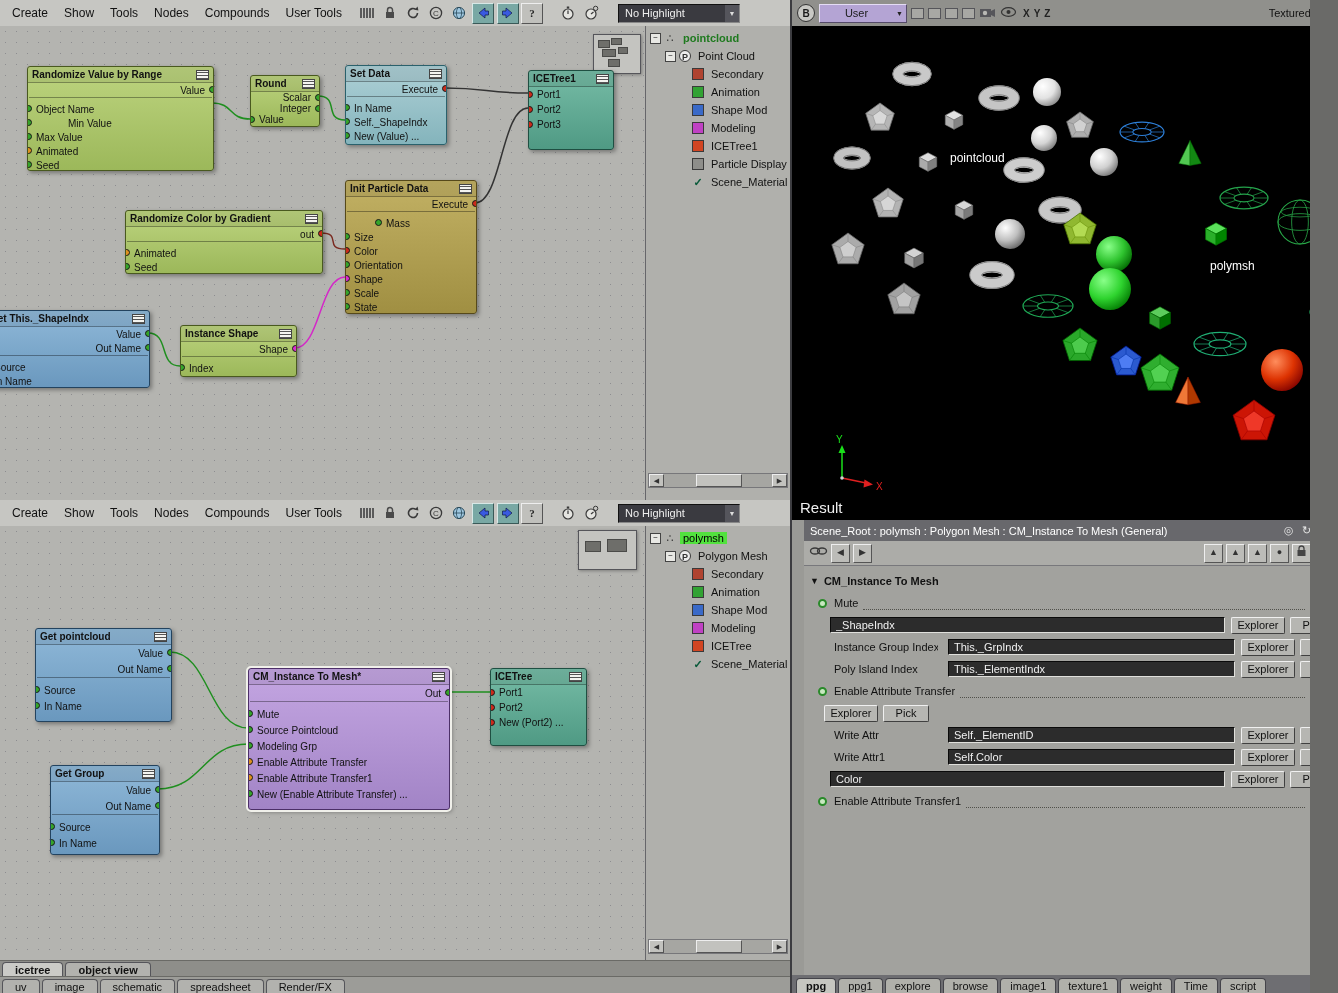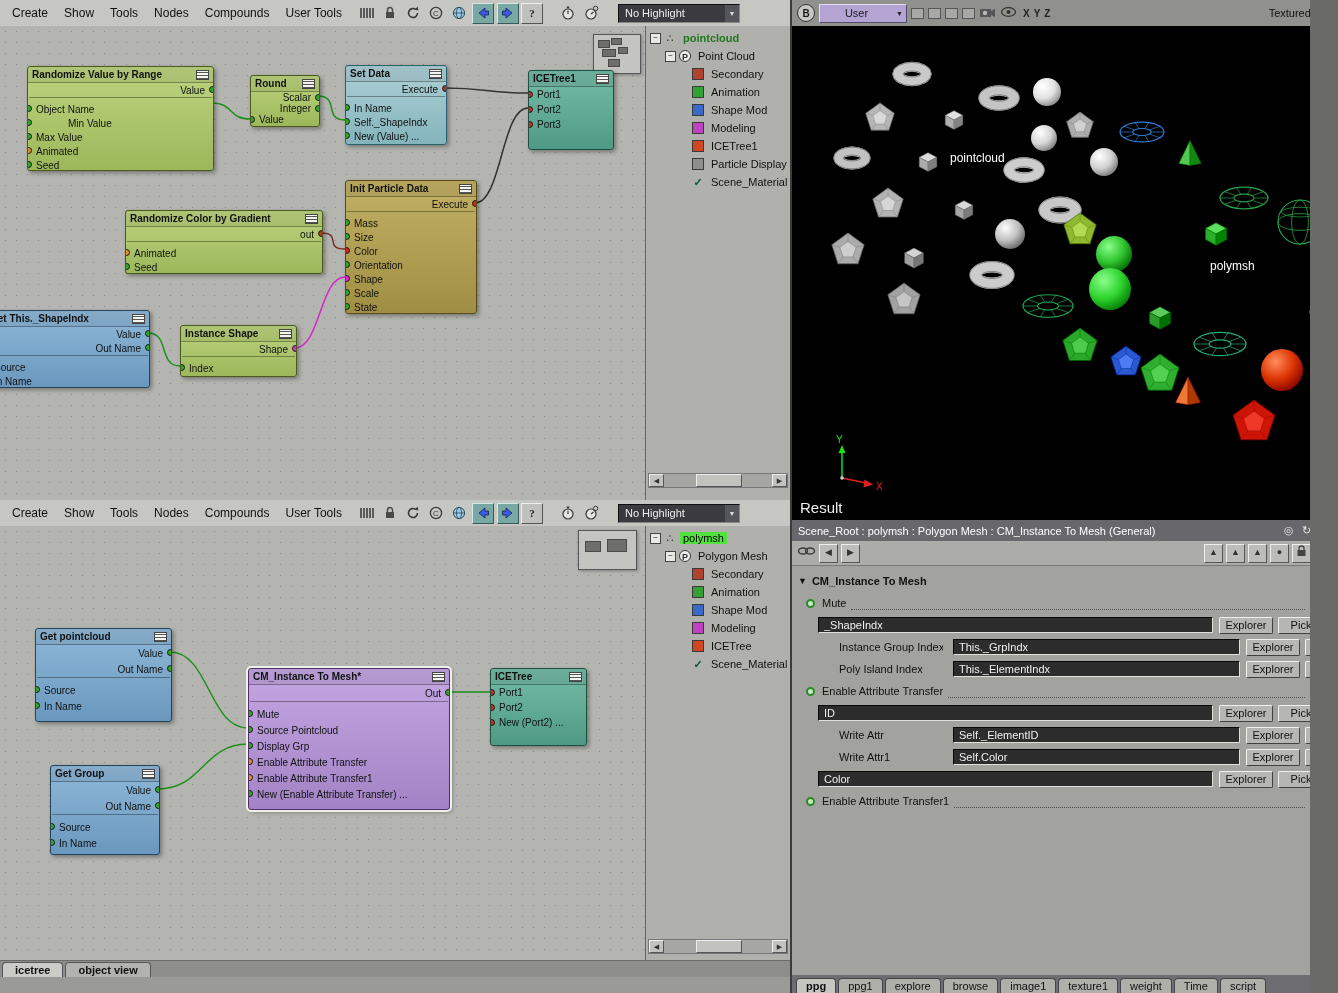--- a/index.html
+++ b/index.html
@@ -88,35 +88,35 @@
   .vp-viewmenu span{flex:1;text-align:center;}
   .vp-viewmenu .arr{flex:none;width:13px;font-size:7px;text-align:center;color:#222;}
   .vp-box{width:11px;height:9px;border:1px solid #55555a;background:#a8a8a4;}
   .vp-axis{font-size:10px;font-weight:bold;color:#222;padding:0 2px;}
   .vp-spacer{flex:1;}
   .vp-dispmode{font-size:11px;color:#111;padding-right:2px;white-space:nowrap;}
   #vp-canvas{position:absolute;top:26px;left:0;right:0;bottom:0;overflow:hidden;}
   #vp-result{position:absolute;left:8px;bottom:4px;color:#f0f0f0;font-size:15px;}
 
   
-  #ppg{position:absolute;top:520px;left:0;right:0;height:455px;background:#a2a29e;}
+  #ppg{position:absolute;top:520px;left:12px;right:0;height:455px;background:#a2a29e;}
   .ppg-title{height:21px;background:#68686c;color:#fff;font-size:11px;display:flex;align-items:center;padding:0 6px;white-space:nowrap;overflow:hidden;}
   .ppg-title .sp{flex:1;}
   .ppg-ticon{width:15px;height:15px;margin-left:3px;color:#e8e8e8;font-size:11px;line-height:15px;text-align:center;flex:none;}
   .ppg-toolbar{height:24px;background:#acaca8;border-bottom:1px solid #78787c;display:flex;align-items:center;padding:0 5px;gap:3px;}
   .ppg-tbtn{width:17px;height:17px;background:#bcbcb8;border:1px solid;border-color:#eee #555 #555 #eee;font-size:9px;line-height:15px;text-align:center;color:#333;}
   .ppg-spacer{flex:1;}
   .ppg-section{display:flex;align-items:center;padding:8px 8px 4px 6px;font-size:11px;font-weight:bold;color:#111;}
   .ppg-section .tri{font-size:9px;margin-right:5px;}
   .ppg-section .sp{flex:1;}
   .ppg-section .q{font-weight:normal;width:14px;text-align:center;background:#b4b4b0;border:1px solid;border-color:#eee #555 #555 #eee;}
   .p-row{display:flex;align-items:center;height:22px;padding:0 6px 0 14px;font-size:11px;color:#111;}
   .p-anim{width:9px;height:9px;border:2px solid #2a8a2a;border-radius:50%;margin-right:7px;flex:none;box-sizing:border-box;background:#c8e8c0;}
   .p-label{white-space:nowrap;}
-  .p-label.ind{margin-left:33px;width:104px;flex:none;overflow:hidden;}
+  .p-label.ind{margin-left:16px;width:104px;flex:none;overflow:hidden;}
   .p-dots{flex:1;border-bottom:1px dotted #50504a;height:55%;margin:0 5px;}
   .p-check{width:13px;height:13px;background:#e2e2de;border:1px solid;border-color:#f4f4f0 #4a4a4a #4a4a4a #f4f4f0;font-size:11px;line-height:12px;text-align:center;margin:0 3px 0 4px;flex:none;color:#111;}
   .p-field{height:16px;background:#2c2c2c;color:#f0f0f0;border:1px solid;border-color:#0a0a0a #e0e0dc #e0e0dc #0a0a0a;font-size:11px;font-family:"Liberation Sans",sans-serif;padding:0 5px;flex:none;width:287px;box-sizing:border-box;}
   .p-field.wide{width:395px;margin-left:12px;}
   .p-btn{height:17px;background:#b6b6b2;border:1px solid;border-color:#f0f0f0 #404040 #404040 #f0f0f0;font-size:11px;font-family:"Liberation Sans",sans-serif;color:#111;margin-left:6px;width:54px;padding:0;flex:none;border-radius:2px;}
   .p-btn.pick{width:46px;margin-left:5px;}
 
   
   #right-tabs{position:absolute;left:0;right:0;top:975px;height:18px;background:#6e6e72;display:flex;align-items:flex-end;padding-left:4px;}
   .rtab{font-size:11px;color:#111;background:#b0b0aa;border:1px solid #44444a;border-bottom:none;border-radius:4px 4px 0 0;padding:1px 9px;margin-right:2px;white-space:nowrap;}
@@ -318,21 +318,21 @@
           <div class="node olive" style="left: 345px; top: 154px; width: 130px; height: 132px;">
             <div class="n-head">
               <span class="n-title">Init Particle Data</span>
               <span class="n-menu"></span>
             </div>
             <div class="n-row right" style="height: 14px;">
               <span class="dot red"></span>
               <span class="n-label">Execute</span>
             </div>
             <div class="n-sep"></div>
-            <div class="n-row left" style="height: 14px;">
+            <div class="n-row left" style="height: 14px; margin-left: 32px;">
               <span class="dot green"></span>
               <span class="n-label">Mass</span>
             </div>
             <div class="n-row left" style="height: 14px;">
               <span class="dot green"></span>
               <span class="n-label">Size</span>
             </div>
             <div class="n-row left" style="height: 14px;">
               <span class="dot red"></span>
               <span class="n-label">Color</span>
@@ -618,21 +618,21 @@
             <div class="n-row left" style="height: 16px;">
               <span class="dot green"></span>
               <span class="n-label">Mute</span>
             </div>
             <div class="n-row left" style="height: 16px;">
               <span class="dot green"></span>
               <span class="n-label">Source Pointcloud</span>
             </div>
             <div class="n-row left" style="height: 16px;">
               <span class="dot green"></span>
-              <span class="n-label">Display Grp</span>
+              <span class="n-label">Modeling Grp</span>
             </div>
             <div class="n-row left" style="height: 16px;">
               <span class="dot orange"></span>
               <span class="n-label">Enable Attribute Transfer</span>
             </div>
             <div class="n-row left" style="height: 16px;">
               <span class="dot orange"></span>
               <span class="n-label">Enable Attribute Transfer1</span>
             </div>
             <div class="n-row left" style="height: 16px;">
@@ -707,20 +707,27 @@
             </div>
             <div class="sb-btn">▶</div>
           </div>
         </div>
     </div>
   </div>
 
   <div id="left-tabs1">
       <span class="ltab active">icetree</span>
       <span class="ltab">object view</span>
+    </div>
+  <div id="left-tabs2">
+      <span class="ltab">uv</span>
+      <span class="ltab">image</span>
+      <span class="ltab">schematic</span>
+      <span class="ltab">spreadsheet</span>
+      <span class="ltab">Render/FX</span>
     </div>
 
   <div id="right-col">
     <div id="viewport">
       <div class="vp-header">
         <div class="vp-b">B</div>
         <div class="vp-viewmenu">
           <span>User</span>
           <span class="arr">▼</span>
         </div>
@@ -1134,21 +1141,20 @@
             <button class="p-btn">Explorer</button>
             <button class="p-btn pick">Pick</button>
           </div>
           <div class="p-row">
             <span class="p-anim"></span>
             <span class="p-label">Enable Attribute Transfer</span>
             <span class="p-dots"></span>
             <span class="p-check on">✓</span>
           </div>
           <div class="p-row">
-            <input class="p-field wide" type="text" value="ID" style="">
             <button class="p-btn">Explorer</button>
             <button class="p-btn pick">Pick</button>
           </div>
           <div class="p-row">
             <span class="p-label ind">Write Attr</span>
             <span class="p-dots"></span>
             <input class="p-field" type="text" value="Self._ElementID" style="">
             <button class="p-btn">Explorer</button>
             <button class="p-btn pick">Pick</button>
           </div>

